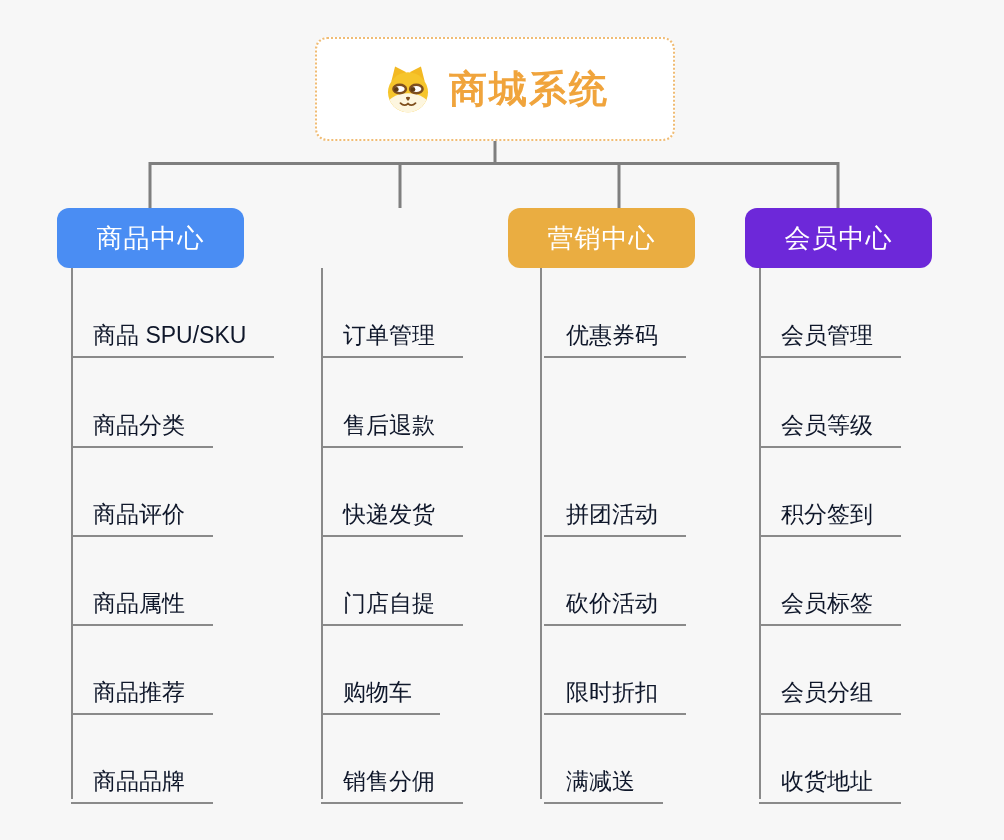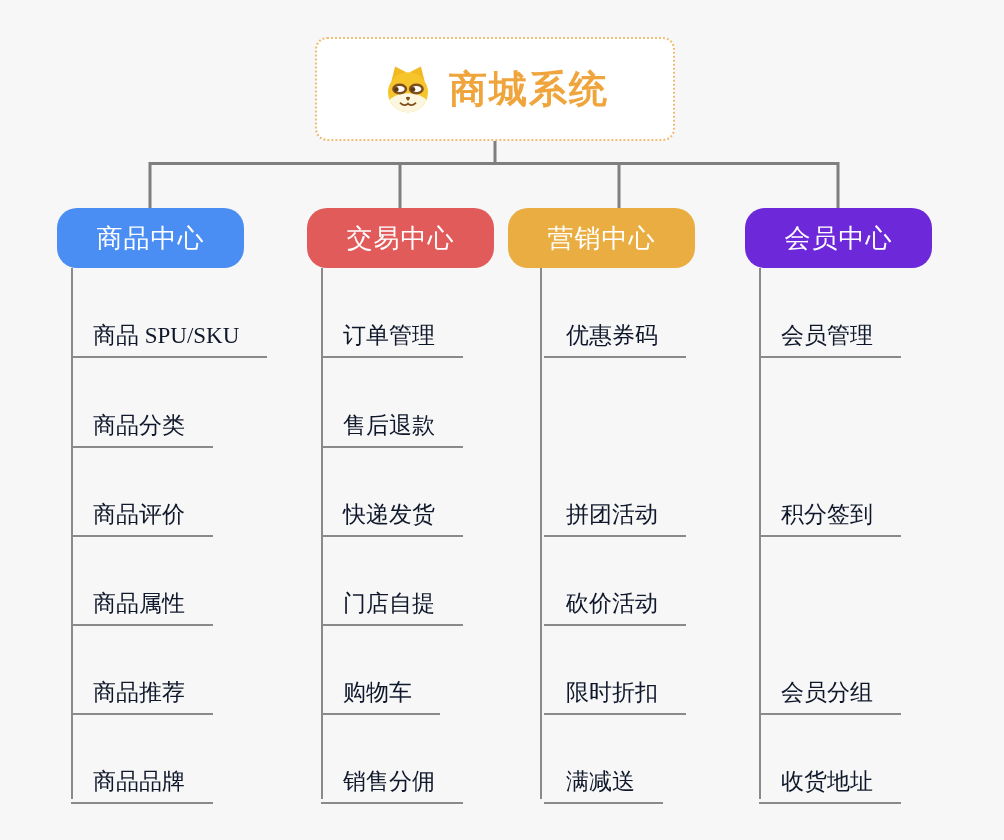--- a/index.html
+++ b/index.html
@@ -1,28 +1,28 @@
 <!DOCTYPE html>
 <html><head>
 <meta charset="utf-8">
 <style>
   html,body{margin:0;padding:0;background:#f7f7f7;font-family:"Liberation Sans",sans-serif;}
-  .canvas{position:relative;width:1004px;height:840px;background:#f7f7f7;overflow:hidden;font-family:Liberation Serif, serif;}
+  .canvas{position:relative;width:1004px;height:840px;background:#f7f7f7;overflow:hidden;}
 
   .connector-svg{position:absolute;left:0;top:0;pointer-events:none;}
 
   .root-node{
     position:absolute;left:315px;top:37px;width:360px;height:104px;
     background:#ffffff;border:2px dotted #f0bc74;border-radius:12px;
     box-sizing:border-box;display:flex;align-items:center;justify-content:center;gap:14px;
   }
   .root-title{font-size:38px;font-weight:600;color:#f0a43c;letter-spacing:2px;}
 
   .branch{
-    position:absolute;top:208px;width:187px;height:60px;border-radius:20px;
+    position:absolute;top:208px;width:187px;height:60px;border-radius:12px;
     color:#ffffff;font-size:26px;display:flex;align-items:center;justify-content:center;
     letter-spacing:1px;
   }
   .b1{left:57px}.b2{left:307px}.b3{left:508px}.b4{left:745px}
 
   .spine{position:absolute;top:268px;height:531px;width:2px;background:#8a8a8a;}
   .s1{left:71px}.s2{left:321px}.s3{left:540px}.s4{left:759px}
 
   .leaf{
     position:absolute;height:38px;border-bottom:2px solid #8a8a8a;
@@ -61,21 +61,20 @@
         <ellipse cx="42" cy="30" rx="7.5" ry="5" fill="#ffffff" stroke="#7f4f1e" stroke-width="3"></ellipse>
         <circle cx="38" cy="30.5" r="2.8" fill="#5d3a14"></circle>
         <path d="M29.5 40 Q32 38.5 34.5 40 Q34.5 43 32 44.5 Q29.5 43 29.5 40 Z" fill="#7f4f1e"></path>
         <path d="M23 47 Q27.5 51.5 32 47.5 Q36.5 51.5 41 47" stroke="#7f4f1e" stroke-width="2.2" fill="none" stroke-linecap="round"></path>
       </svg>
     </span>
     <span class="root-title">商城系统</span>
   </div>
 
   <div class="branch b1" style="background-color: rgb(74, 141, 243);">商品中心</div>
-  <div class="branch b2" style="background-color: rgb(226, 91, 91);">交易中心</div>
   <div class="branch b3" style="background-color: rgb(234, 173, 65);">营销中心</div>
   <div class="branch b4" style="background-color: #6d28d9;">会员中心</div>
 
   <div class="spine s1"></div>
   <div class="spine s2"></div>
   <div class="spine s3"></div>
   <div class="spine s4"></div>
 
   <div class="leaf l1 r1">商品 SPU/SKU</div>
   <div class="leaf l1 r2">商品分类</div>
@@ -91,17 +90,19 @@
   <div class="leaf l2 r5">购物车</div>
   <div class="leaf l2 r6">销售分佣</div>
 
   <div class="leaf l3 r1">优惠券码</div>
   <div class="leaf l3 r3">拼团活动</div>
   <div class="leaf l3 r4">砍价活动</div>
   <div class="leaf l3 r5">限时折扣</div>
   <div class="leaf l3 r6">满减送</div>
 
   <div class="leaf l4 r1">会员管理</div>
+  <div class="leaf l4 r2">会员等级</div>
   <div class="leaf l4 r3">积分签到</div>
+  <div class="leaf l4 r4">会员标签</div>
   <div class="leaf l4 r5">会员分组</div>
   <div class="leaf l4 r6">收货地址</div>
 
 </div>
 
 </body></html>

